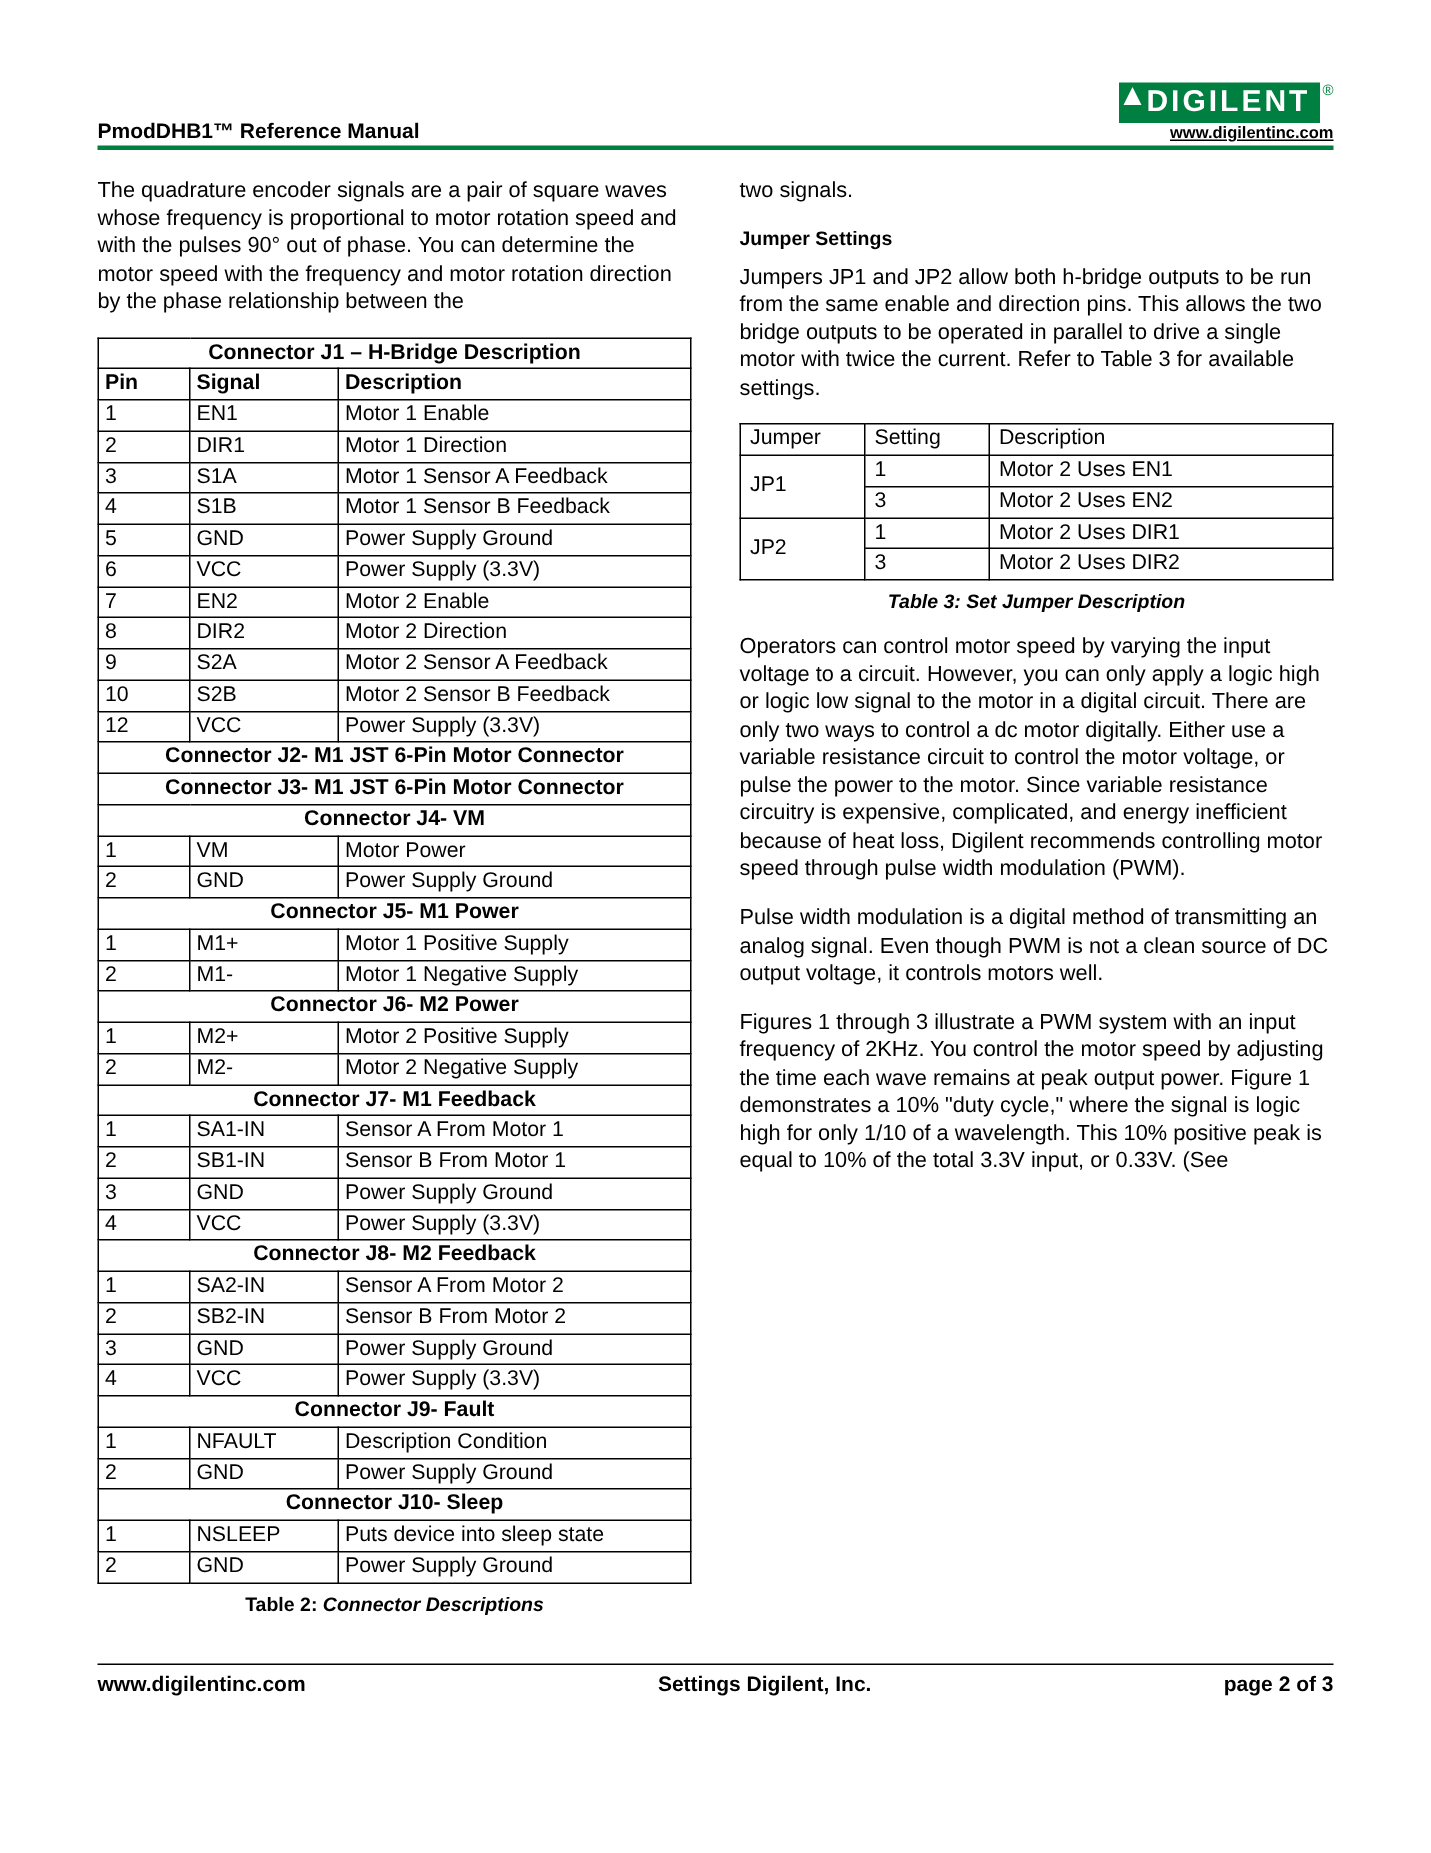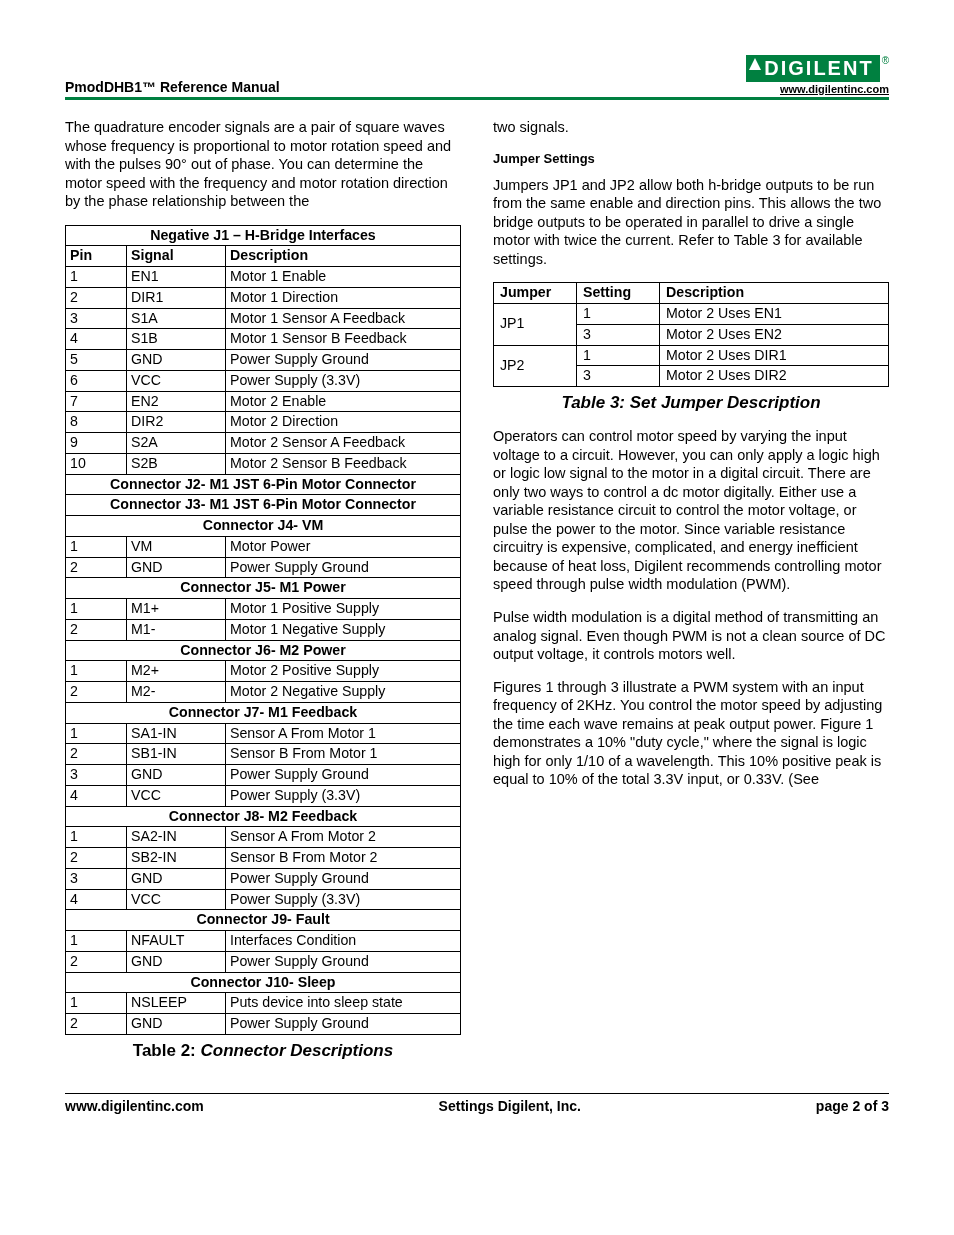--- a/index.html
+++ b/index.html
@@ -107,25 +107,25 @@
     font-weight: bold;
   }
   table.jumper td, table.jumper th {
     border: 1px solid #000;
     padding: 1px 6px;
     text-align: left;
     font-size: 14.2px;
     line-height: 1.25;
   }
   table.jumper th {
-    font-weight: bold;
+    font-weight: normal;
   }
   .caption {
     text-align: center;
-    font-size: 17px;
+    font-size: 13px;
     margin: 4px 0 14px 0;
   }
   .caption b { font-weight: bold; }
   .caption i { font-style: italic; font-weight: bold;}
   .footer {
     display: flex;
     justify-content: space-between;
     font-weight: bold;
     font-size: 14px;
     border-top: 1px solid #000;
@@ -150,21 +150,21 @@
   </div>
 
   <div class="columns">
 
     <div class="col">
       <p>The quadrature encoder signals are a pair of square waves whose frequency is proportional to motor rotation speed and with the pulses 90° out of phase. You can determine the motor speed with the frequency and motor rotation direction by the phase relationship between the</p>
 
       <table class="conn">
         <tbody>
             <tr class="sect-row">
-              <td colspan="3">Negative J1 – H-Bridge Interfaces</td>
+              <td colspan="3">Connector J1 – H-Bridge Description</td>
             </tr>
         <tr class="hdr-row">
           <td style="width:52px">Pin</td>
           <td style="width:90px">Signal</td>
           <td>Description</td>
         </tr>
         </tbody>
           <tbody id="j1-body">
             <tr>
               <td>1</td>
@@ -209,20 +209,25 @@
             <tr>
               <td>9</td>
               <td>S2A</td>
               <td>Motor 2 Sensor A Feedback</td>
             </tr>
             <tr>
               <td>10</td>
               <td>S2B</td>
               <td>Motor 2 Sensor B Feedback</td>
             </tr>
+            <tr>
+              <td>12</td>
+              <td>VCC</td>
+              <td>Power Supply (3.3V)</td>
+            </tr>
           </tbody>
         <tbody>
             <tr class="sect-row">
               <td colspan="3">Connector J2- M1 JST 6-Pin Motor Connector</td>
             </tr>
         <tr class="sect-row">
               <td colspan="3">Connector J3- M1 JST 6-Pin Motor Connector</td>
             </tr>
         <tr class="sect-row">
               <td colspan="3">Connector J4- VM</td>
@@ -330,21 +335,21 @@
           </tbody>
         <tbody>
             <tr class="sect-row">
               <td colspan="3">Connector J9- Fault</td>
             </tr>
         </tbody>
           <tbody id="j9-body">
             <tr>
               <td>1</td>
               <td>NFAULT</td>
-              <td>Interfaces Condition</td>
+              <td>Description Condition</td>
             </tr>
             <tr>
               <td>2</td>
               <td>GND</td>
               <td>Power Supply Ground</td>
             </tr>
           </tbody>
         <tbody>
             <tr class="sect-row">
               <td colspan="3">Connector J10- Sleep</td>

